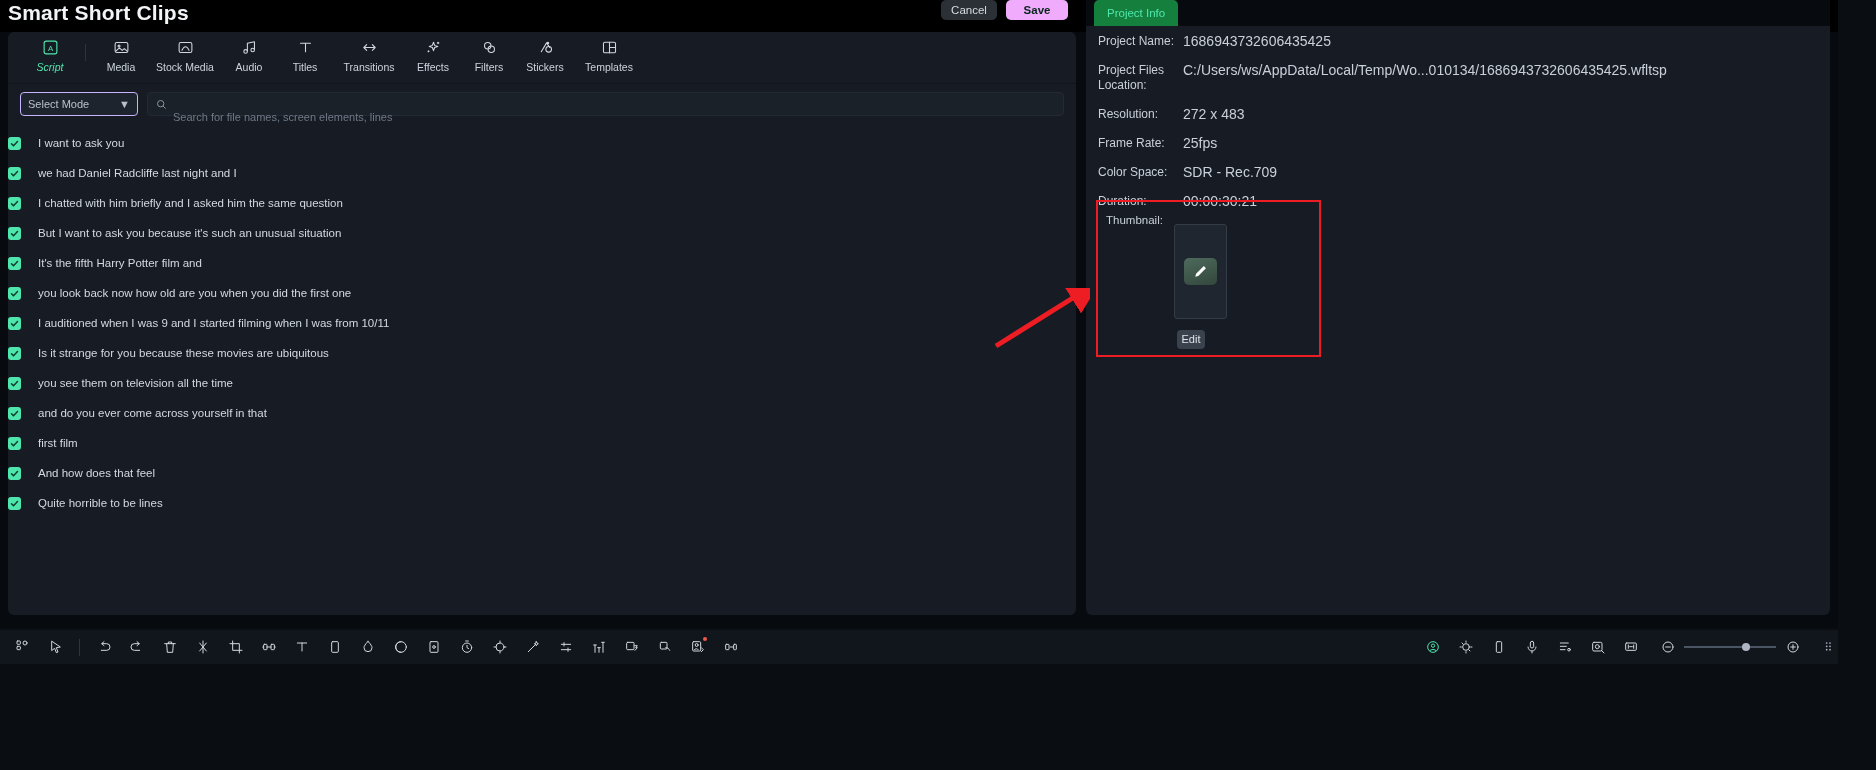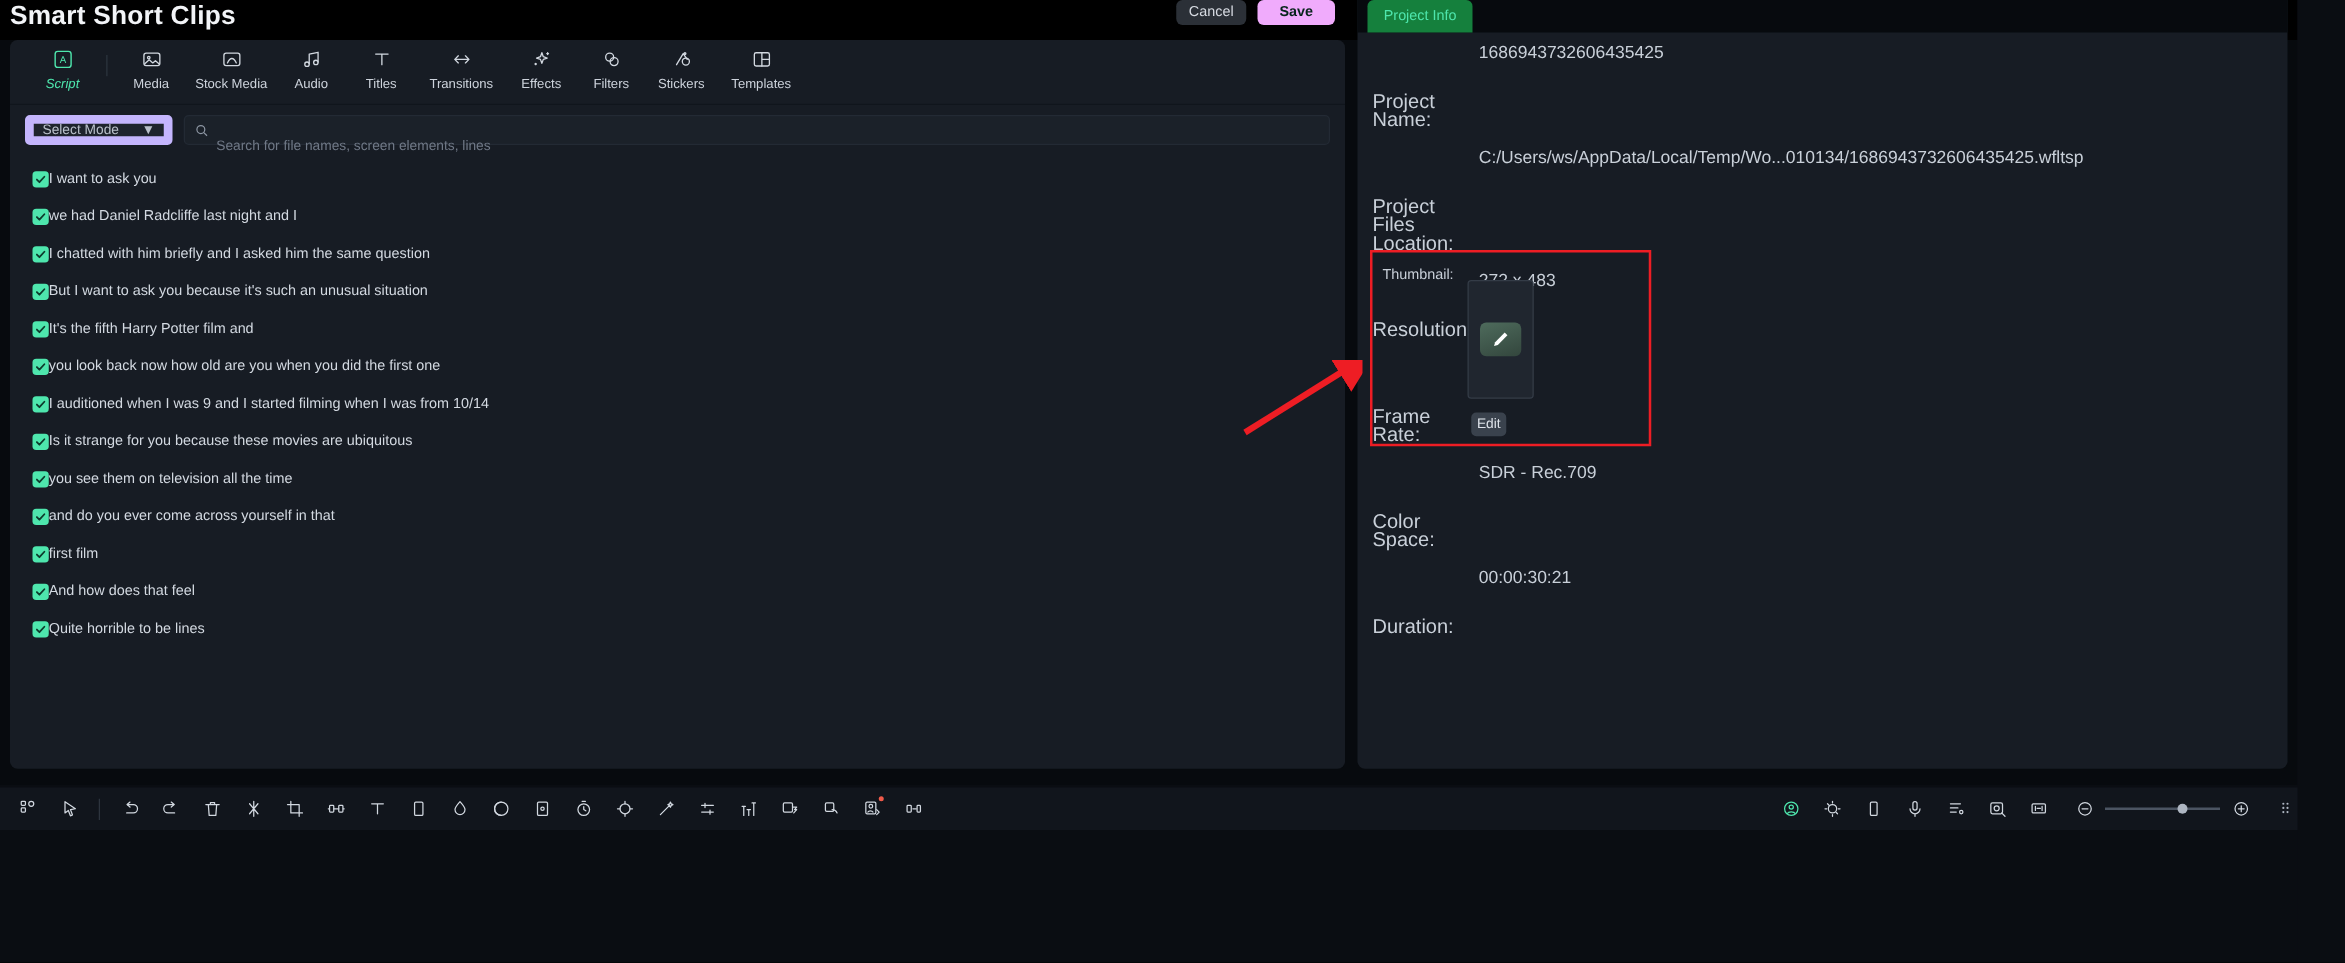--- a/index.html
+++ b/index.html
@@ -79,21 +79,21 @@
   .tool.active .tl { color: #4ee6ad; font-style: italic; }
 
   
   .searchrow {
     position: absolute; left: 12px; top: 60px;
     width: 1044px; height: 24px;
     display: flex; gap: 9px; align-items: center;
   }
   .mode-select {
     width: 118px; height: 24px; border-radius: 4px;
-    background: #1e242d; border: 7px solid #c4b5fd;
+    background: #1e242d; border: 1px solid #c4b5fd;
     display: flex; align-items: center; justify-content: space-between;
     padding: 0 7px; cursor: pointer;
   }
   .mode-select span { font-size: 11px; color: #b9c0ca; }
   .chev { font-size: 8px; color: #8c95a2; }
   .searchbox {
     flex: 1; height: 24px; border-radius: 4px;
     background: #1b2129; border: 1px solid #232a34;
     display: flex; align-items: center; gap: 6px; padding: 0 8px;
   }
@@ -106,21 +106,21 @@
   .searchbox input::placeholder { color: #707987; }
 
   
   .lines {
     position: absolute; left: 0; top: 96px;
     width: 1068px; height: 480px;
     overflow: hidden;
   }
   .line {
     height: 30px; display: flex; align-items: center;
-    padding-left: 18px; cursor: pointer;
+    gap: 17px; cursor: pointer;
   }
   .cbx {
     width: 13px; height: 13px; border-radius: 3px;
     background: #4ee6ad; display: flex; align-items: center;
     justify-content: center; flex: none;
   }
   .cbx svg { display: block; }
   .line-text { font-size: 11.5px; color: #d3d9e1; }
 
   
@@ -145,21 +145,21 @@
   }
   .tab span { font-size: 11.5px; color: #4ee6ad; }
 
   .info {
     position: absolute; left: 12px; top: 34px;
     width: 720px;
   }
   .inforow { display: flex; margin-bottom: 14px; }
   .infolabel {
     width: 85px; flex: none;
-    font-size: 16px; color: #c9d0d9; line-height: 15px; margin-top: 40px;
+    font-size: 12px; color: #c9d0d9; line-height: 15px;
   }
   .infoval {
     font-size: 14px; color: #c9d0d9; line-height: 15px;
     white-space: nowrap;
   }
 
   
   .thumb-block {
     position: absolute; left: 10px; top: 200px;
     width: 225px; height: 157px;
@@ -410,21 +410,21 @@
               </svg>
             </div>
             <div class="line-text">you look back now how old are you when you did the first one</div>
           </div>
           <div class="line">
             <div class="cbx">
               <svg width="9" height="9" viewBox="0 0 12 12">
                 <path d="M2 6.2 4.7 9 10 3.2" fill="none" stroke="#0d3b2c" stroke-width="1.9" stroke-linecap="round" stroke-linejoin="round"></path>
               </svg>
             </div>
-            <div class="line-text">I auditioned when I was 9 and I started filming when I was from 10/14</div>
+            <div class="line-text">I auditioned when I was 9 and I started filming when I was from 10/11</div>
           </div>
           <div class="line">
             <div class="cbx">
               <svg width="9" height="9" viewBox="0 0 12 12">
                 <path d="M2 6.2 4.7 9 10 3.2" fill="none" stroke="#0d3b2c" stroke-width="1.9" stroke-linecap="round" stroke-linejoin="round"></path>
               </svg>
             </div>
             <div class="line-text">Is it strange for you because these movies are ubiquitous</div>
           </div>
           <div class="line">

